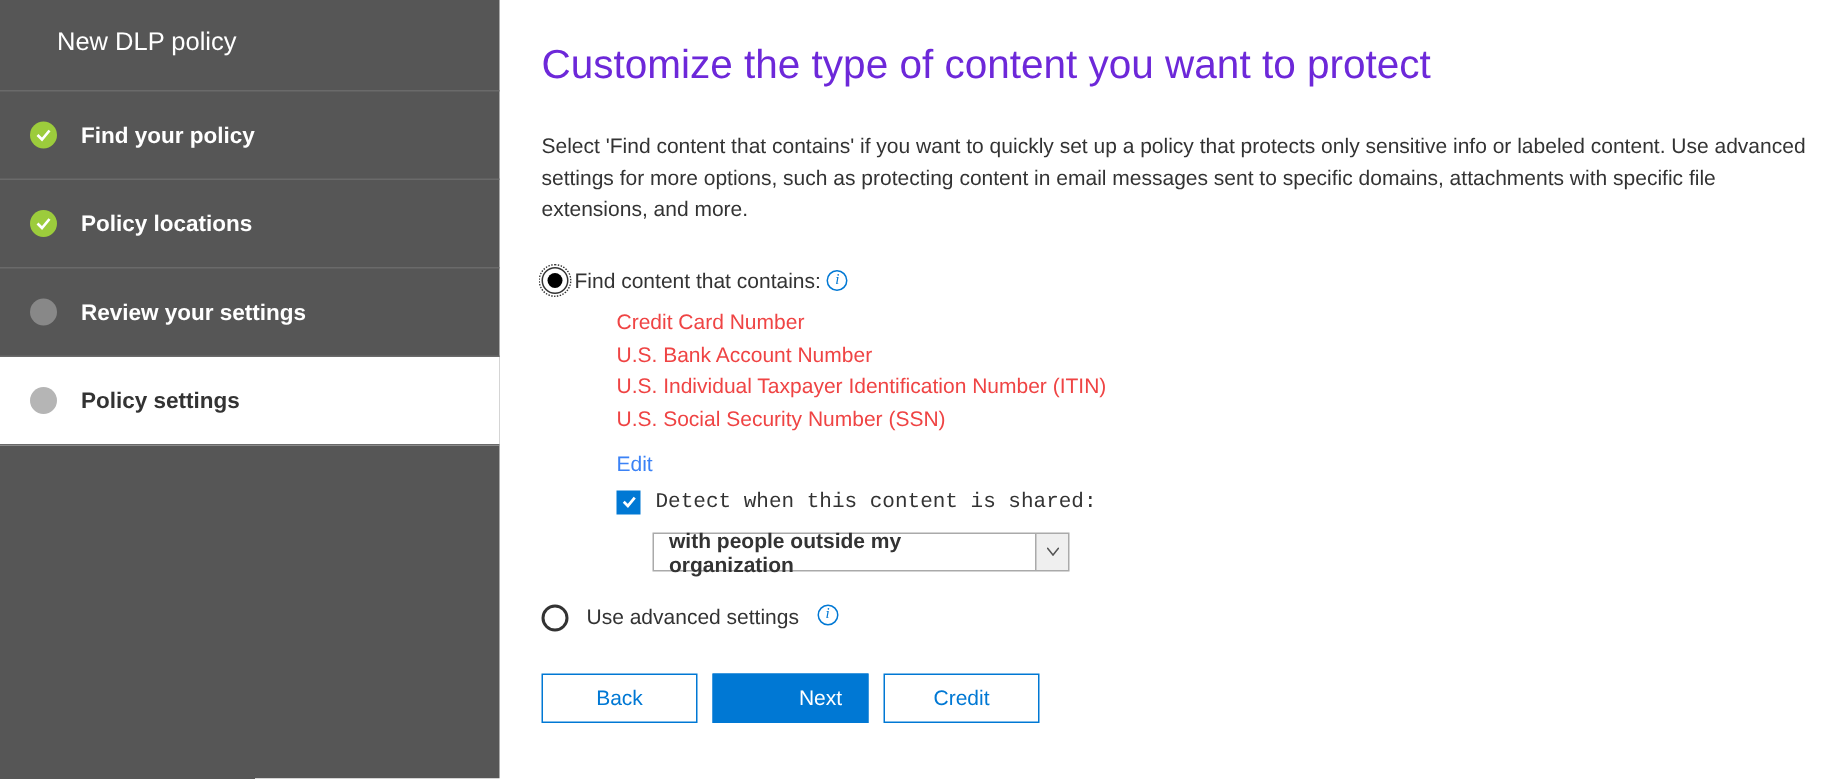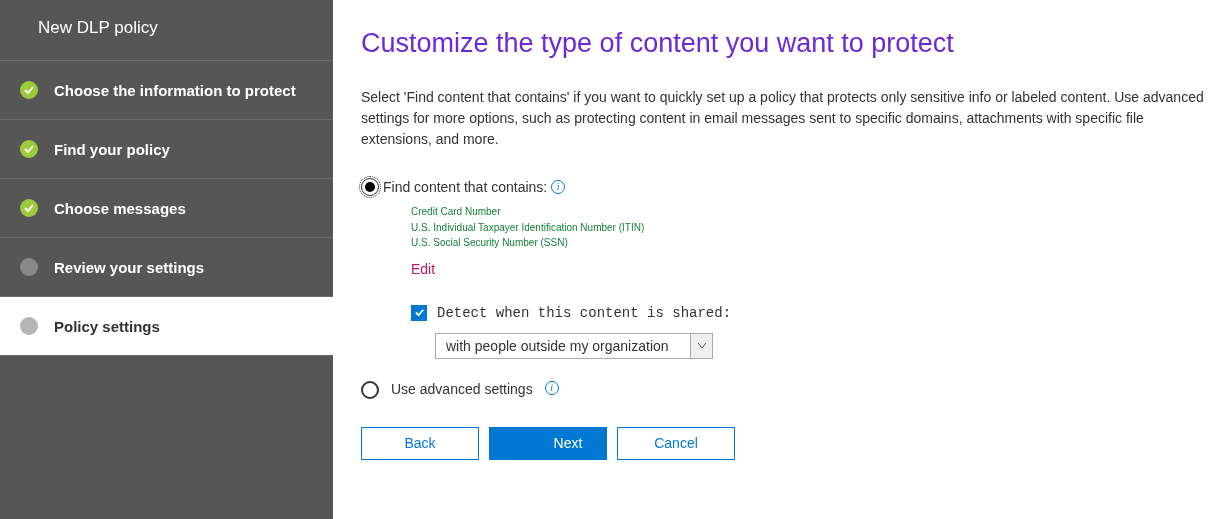--- a/index.html
+++ b/index.html
@@ -120,29 +120,29 @@
       font-size: 10px;
       font-style: italic;
       font-family: Georgia, serif;
       line-height: 1;
     }
     .content-list {
       margin-left: 50px;
       margin-top: 6px;
     }
     .content-item {
-      font-size: 10px;
-      color: #15803d;
+      font-size: 14px;
+      color: #ef4444;
       line-height: 1.55;
     }
     .edit-link {
-      color: #be185d;
+      color: #3b82f6;
       font-size: 14px;
       margin-top: 10px;
-      margin-bottom: 22px;
+      margin-bottom: 4px;
       display: inline-block;
       cursor: pointer;
     }
     .checkbox-row {
       display: flex;
       align-items: center;
       gap: 10px;
       margin-left: 50px;
       margin-top: 6px;
       font-family: Liberation Mono, monospace;
@@ -167,20 +167,21 @@
       height: 26px;
       border: 1px solid #aaa;
       display: flex;
       align-items: center;
       background: #fff;
     }
     .select-text {
       flex: 1;
       padding: 0 10px;
       font-size: 14px;
+      font-weight: bold;
     }
     .select-arrow {
       width: 22px;
       height: 100%;
       border-left: 1px solid #aaa;
       background: #efefef;
       display: flex;
       align-items: center;
       justify-content: center;
     }
@@ -195,21 +196,21 @@
       height: 18px;
       border: 2px solid #333;
       border-radius: 50%;
       flex-shrink: 0;
     }
     .button-row {
       display: flex;
       gap: 10px;
     }
     .btn {
-      width: 118px;
+      width: 104px;
       height: 33px;
       border: 1px solid #0078d4;
       background: #fff;
       color: #0078d4;
       font-size: 14px;
       display: flex;
       align-items: center;
       justify-content: center;
       cursor: pointer;
     }
@@ -218,45 +219,37 @@
       color: #fff;
       padding-left: 40px;
     }
   </style>
 </head>
 <body>
 
 <div class="sidebar">
   <div class="sidebar-title">New DLP policy</div>
 
-  <div class="step">
-    <div class="step-indicator completed">
-      <svg viewBox="0 0 12 12">
-          <path d="M2 6 L5 9 L10 3" stroke="#fff" stroke-width="1.8" fill="none"></path>
-        </svg>
-    </div>
-    <div class="step-label">Choose the information to protect</div>
-  </div>
 
   <div class="step">
     <div class="step-indicator completed">
       <svg viewBox="0 0 12 12">
           <path d="M2 6 L5 9 L10 3" stroke="#fff" stroke-width="1.8" fill="none"></path>
         </svg>
     </div>
     <div class="step-label">Find your policy</div>
   </div>
 
   <div class="step">
     <div class="step-indicator completed">
       <svg viewBox="0 0 12 12">
           <path d="M2 6 L5 9 L10 3" stroke="#fff" stroke-width="1.8" fill="none"></path>
         </svg>
     </div>
-    <div class="step-label">Choose messages</div>
+    <div class="step-label">Policy locations</div>
   </div>
 
   <div class="step">
     <div class="step-indicator pending"></div>
     <div class="step-label">Review your settings</div>
   </div>
 
   <div class="step active">
     <div class="step-indicator active-dot"></div>
     <div class="step-label">Policy settings</div>
@@ -270,20 +263,21 @@
   <div class="radio-row">
     <div class="radio selected focus-ring">
         <div class="radio-inner"></div>
       </div>
     <span class="radio-label">Find content that contains:</span>
     <span class="info-icon">i</span>
   </div>
 
   <div class="content-list">
     <div class="content-item">Credit Card Number</div>
+    <div class="content-item">U.S. Bank Account Number</div>
     <div class="content-item">U.S. Individual Taxpayer Identification Number (ITIN)</div>
     <div class="content-item">U.S. Social Security Number (SSN)</div>
     <a class="edit-link">Edit</a>
   </div>
 
   <div class="checkbox-row">
     <div class="checkbox">
       <svg viewBox="0 0 12 12">
           <path d="M2 6 L5 9 L10 3" stroke="#fff" stroke-width="2" fill="none"></path>
         </svg>
@@ -304,15 +298,15 @@
 
   <div class="radio2-row">
     <div class="radio-outline"></div>
     <span class="radio-label">Use advanced settings</span>
     <span class="info-icon">i</span>
   </div>
 
   <div class="button-row">
     <div class="btn">Back</div>
     <div class="btn primary">Next</div>
-    <div class="btn">Cancel</div>
+    <div class="btn">Credit</div>
   </div>
 </div>
 
 </body></html>

